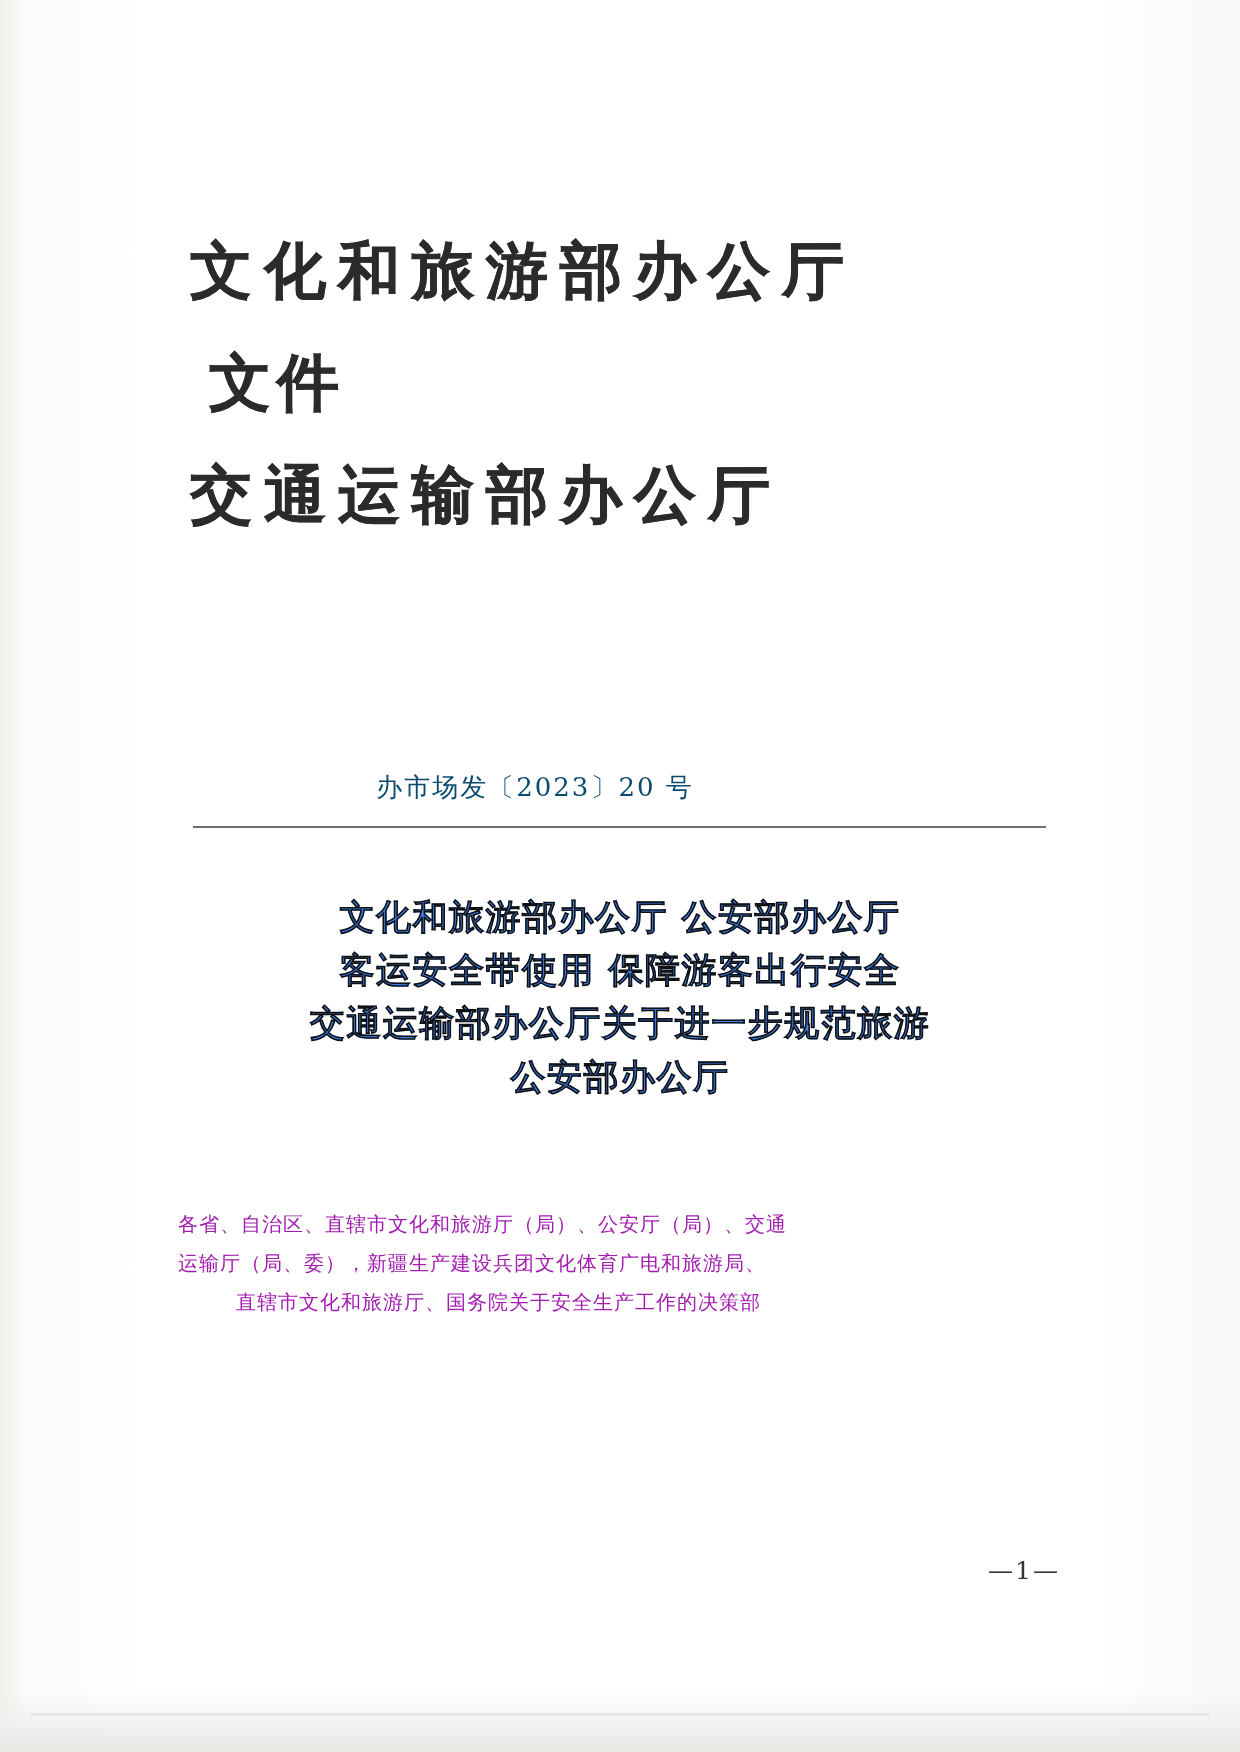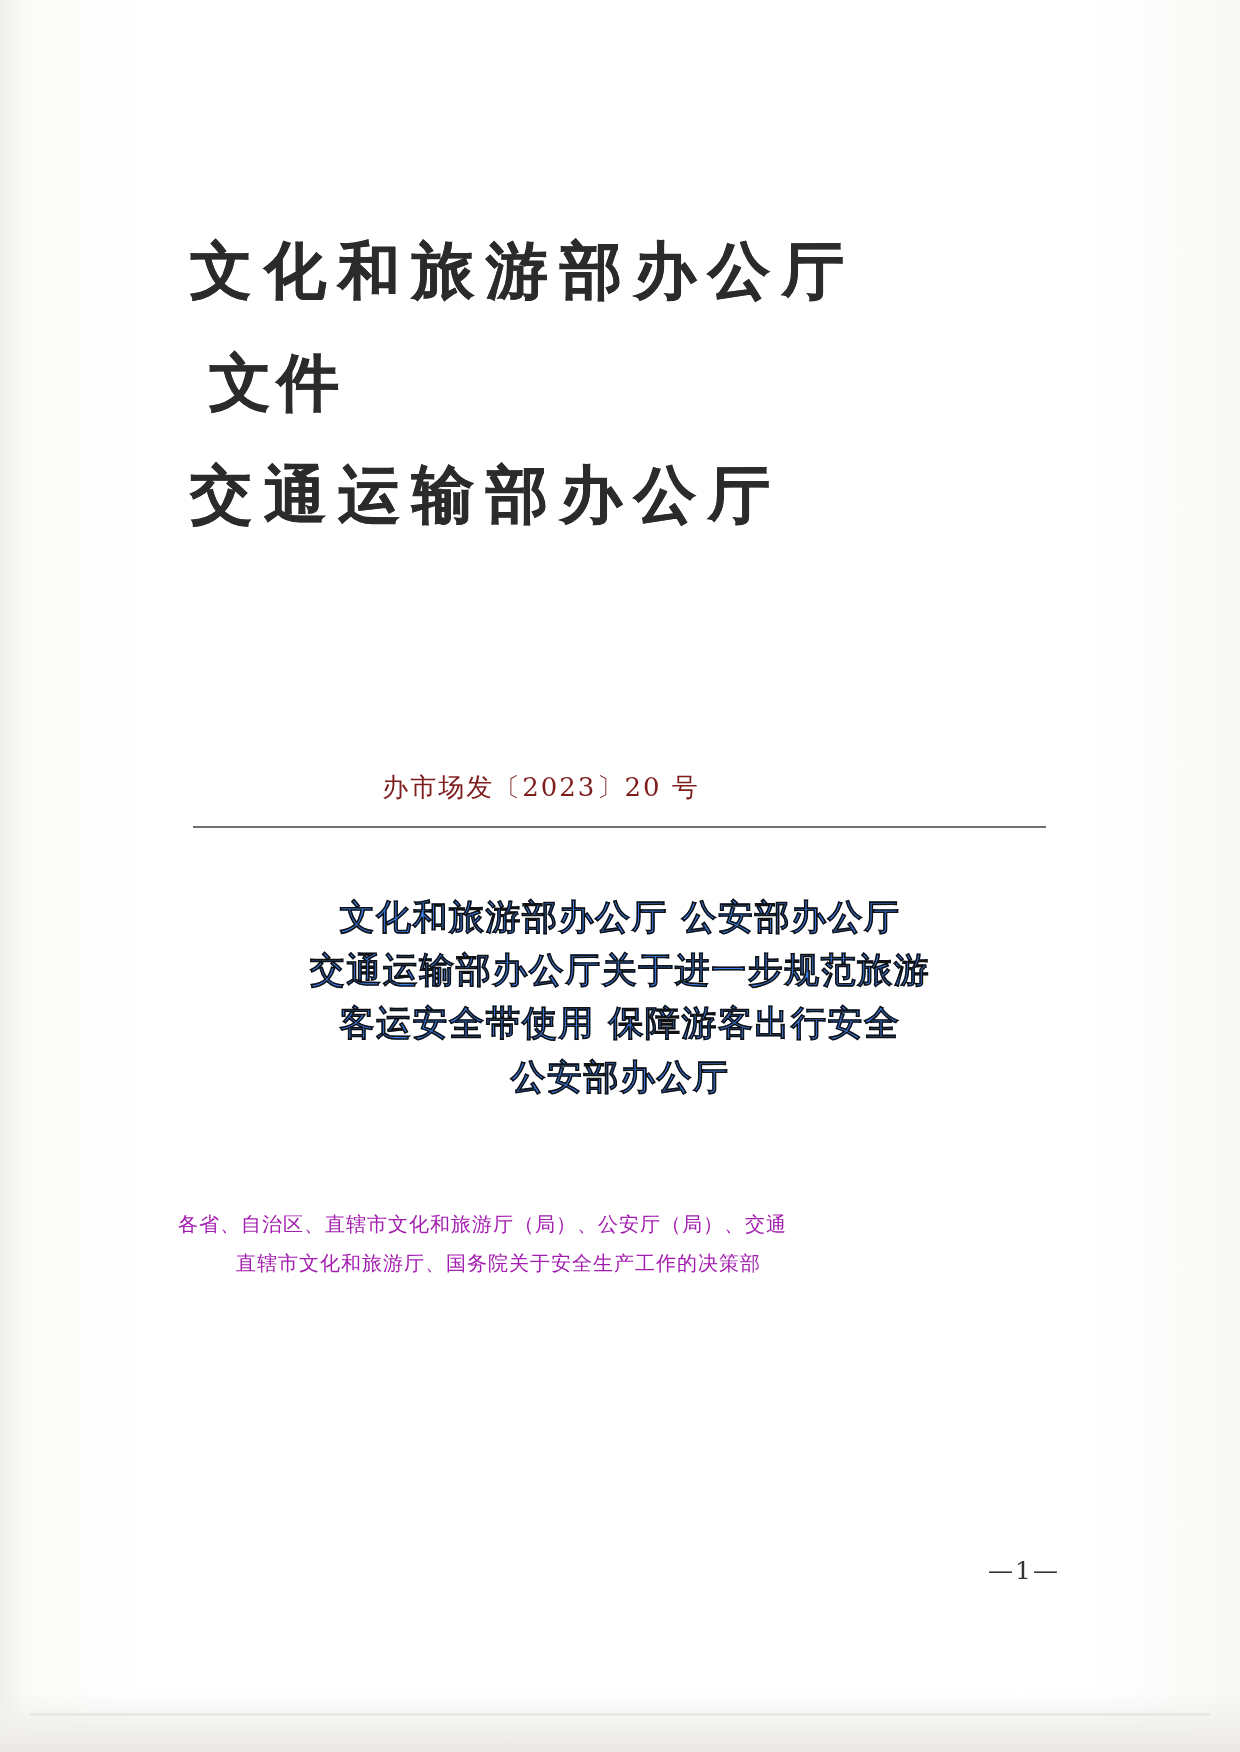--- a/index.html
+++ b/index.html
@@ -93,23 +93,22 @@
 
   
   .doc-number {
     position: absolute;
     top: 770px;
     left: 0;
     width: 1070px;
     text-align: center;
     font-size: 26px;
     letter-spacing: 2px;
-    color: #7f1d1d;
-    font-family: "DejaVu Serif", "Liberation Serif", serif;
-    padding-left: 6px;
+    color: #0c4a6e;
+    font-family: "DejaVu Serif", "Liberation Serif", serif;
   }
 
   .rule {
     position: absolute;
     top: 826px;
     left: 193px;
     width: 853px;
     height: 2px;
     background: #6f6f6f;
   }
@@ -178,27 +177,28 @@
     <div class="masthead-row">
       <div class="mast-line">交通运输部办公厅</div>
     </div>
   </div>
 
   <div class="doc-number">办市场发〔2023〕20 号</div>
   <div class="rule"></div>
 
   <div class="title-block">
     <div class="title-line">文化和旅游部办公厅 公安部办公厅</div>
+    <div class="title-line">客运安全带使用 保障游客出行安全</div>
     <div class="title-line">交通运输部办公厅关于进一步规范旅游</div>
-    <div class="title-line">客运安全带使用 保障游客出行安全</div>
     <div class="title-line">公安部办公厅</div>
   </div>
 
   <div class="body-block">
     <div class="body-line">各省、自治区、直辖市文化和旅游厅（局）、公安厅（局）、交通</div>
+    <div class="body-line">运输厅（局、委），新疆生产建设兵团文化体育广电和旅游局、</div>
     <div class="body-line indent">直辖市文化和旅游厅、国务院关于安全生产工作的决策部</div>
   </div>
 
   <div class="page-number">—1—</div>
 
   <div class="scan-edge-bottom-line"></div>
   <div class="scan-edge-bottom"></div>
 </div>
 
 </body></html>

